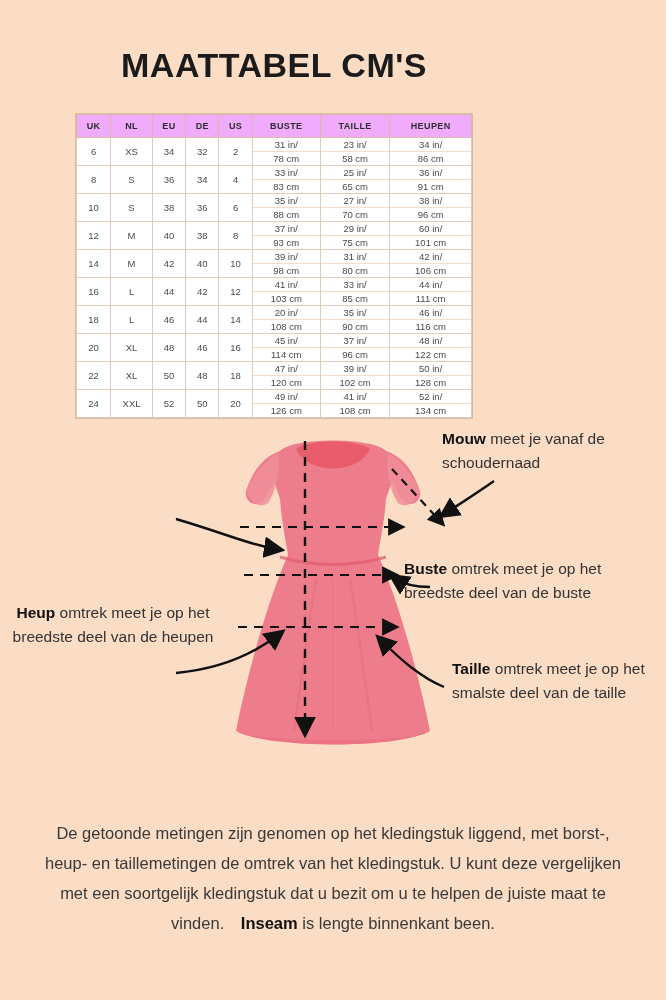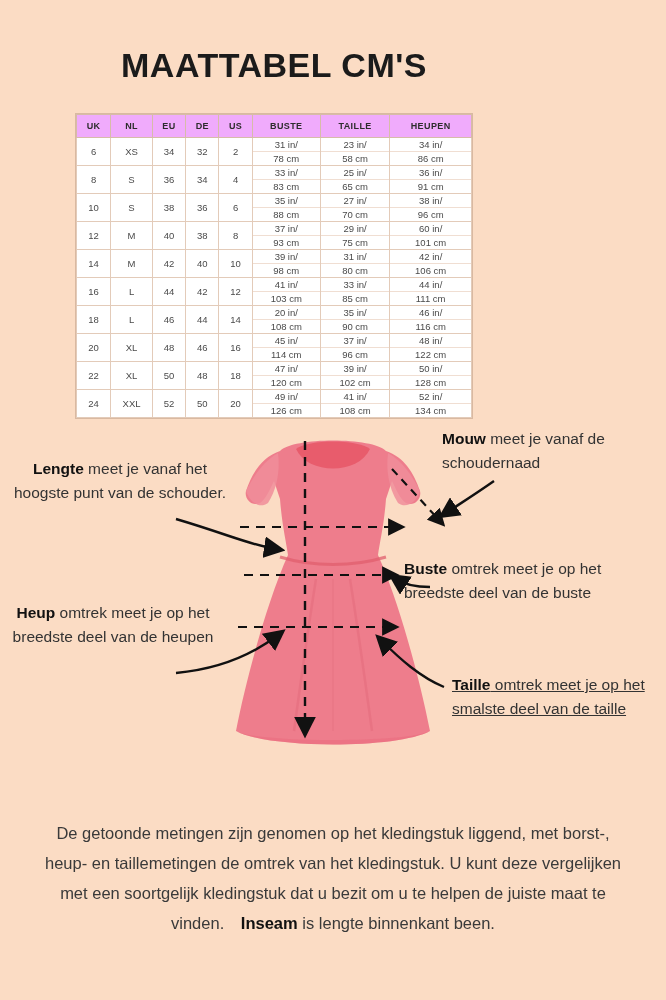--- a/index.html
+++ b/index.html
@@ -96,21 +96,21 @@
     font-weight: bold;
     color: #111111;
   }
   .anno.left { text-align: center; }
   .anno.right { text-align: left; }
 
   .anno-lengte { left: 6px; top: 28px; width: 228px; }
   .anno-heup   { left: 4px; top: 172px; width: 218px; }
   .anno-mouw   { left: 442px; top: -2px; width: 216px; }
   .anno-buste  { left: 404px; top: 128px; width: 224px; }
-  .anno-taille { left: 452px; top: 244px; width: 210px; text-decoration: underline; }
+  .anno-taille { left: 452px; top: 228px; width: 210px; }
 
   .arrow-svg {
     position: absolute;
     left: 0; top: 0;
     width: 666px;
     height: 350px;
     pointer-events: none;
   }
 
   
@@ -397,23 +397,20 @@
 
       <line x1="392" y1="40" x2="440" y2="92" stroke="#111111" stroke-width="2.2" stroke-dasharray="8 6" marker-end="url(#ah2)"></line>
 
       <path d="M176 90 C 230 106, 250 116, 276 120" stroke="#111111" stroke-width="2.4" fill="none" marker-end="url(#ah)"></path>
       <path d="M176 244 C 220 240, 252 226, 278 206" stroke="#111111" stroke-width="2.4" fill="none" marker-end="url(#ah)"></path>
       <path d="M494 52 C 474 66, 458 76, 446 84" stroke="#111111" stroke-width="2.4" fill="none" marker-end="url(#ah)"></path>
       <path d="M430 158 C 412 158, 402 154, 396 150" stroke="#111111" stroke-width="2.4" fill="none" marker-end="url(#ah)"></path>
       <path d="M444 258 C 420 248, 400 230, 382 212" stroke="#111111" stroke-width="2.4" fill="none" marker-end="url(#ah)"></path>
     </svg>
 
-    <div class="anno left anno-lengte">
-      <b>Lengte</b><span> meet je vanaf het hoogste punt van de schouder.</span>
-    </div>
     <div class="anno left anno-heup">
       <b>Heup</b><span> omtrek meet je op het breedste deel van de heupen</span>
     </div>
     <div class="anno right anno-mouw">
       <b>Mouw</b><span> meet je vanaf de schoudernaad</span>
     </div>
     <div class="anno right anno-buste">
       <b>Buste</b><span> omtrek meet je op het breedste deel van de buste</span>
     </div>
     <div class="anno right anno-taille">

